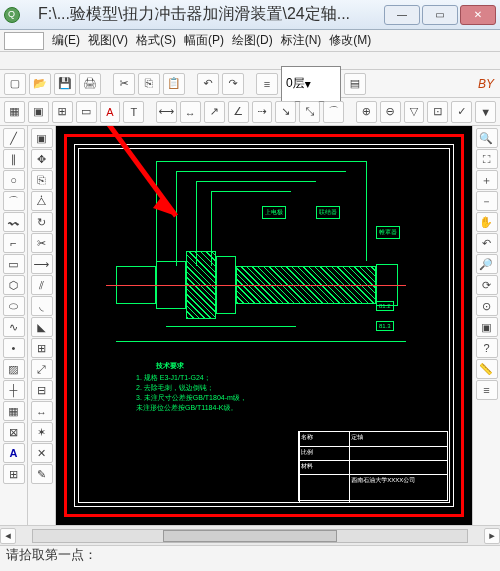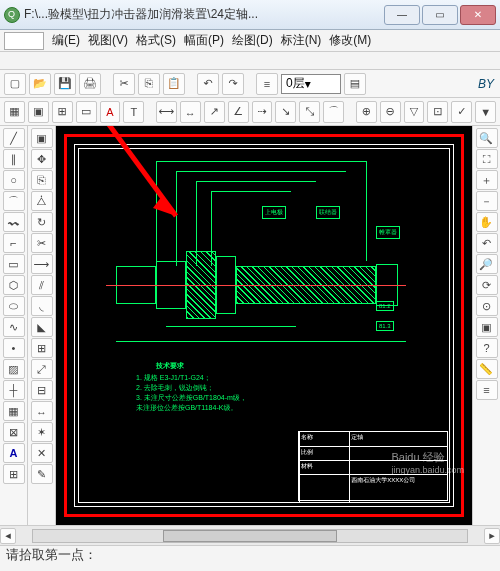--- a/index.html
+++ b/index.html
@@ -2,39 +2,39 @@
 <html><head>
 <meta charset="utf-8">
 <style>
   * { box-sizing: border-box; margin: 0; padding: 0; font-family: "Microsoft YaHei", "SimSun", sans-serif; }
   body { background: #dde4ec; width: 500px; height: 571px; overflow: hidden; position: relative; }
 
   
   .titlebar { height: 30px; background: linear-gradient(#f0f6fc,#dbe6f3); display:flex; align-items:center; padding:0 4px; border-bottom:1px solid #a0b0c0; }
   .titlebar .icon { width:16px; height:16px; background:#5a9e5a; border:1px solid #2d7a2d; border-radius:50%; margin-right:4px; position:relative; }
   .titlebar .icon::after{content:"Q"; font-size:9px; color:#fff; position:absolute; top:1px; left:3px;}
-  .titlebar .title { font-size:12px; color:#333; flex:1; white-space:nowrap; overflow:hidden; }
+  .titlebar .title { font-size:16px; color:#333; flex:1; white-space:nowrap; overflow:hidden;margin-left:14px; }
   .winbtns { display:flex; gap:2px; margin-left:auto; }
   .winbtn { width:36px; height:20px; background:#e8eef6; border:1px solid #8fa3bc; border-radius:3px; display:flex; align-items:center; justify-content:center; font-size:10px; color:#333; }
   .winbtn.close { background:#d8838a; border-color:#a05058; color:#fff; }
 
   
   .menubar { height:22px; background:#f4f4f4; display:flex; align-items:center; padding:0 4px; gap:8px; font-size:12px; color:#222; border-bottom:1px solid #ccc; }
   .menubar span { cursor:default; }
   .menubar .obscured { width:40px; height:18px; background:#fff; border:1px solid #aaa; }
 
   
   .menurow2 { height:18px; background:#f4f4f4; border-bottom:1px solid #ccc; }
 
   
   .toolbar { height:28px; background:#f6f6f6; display:flex; align-items:center; padding:0 4px; gap:3px; border-bottom:1px solid #ccc; }
   .tbtn { width:22px; height:22px; background:#fcfcfc; border:1px solid #c8c8c8; border-radius:2px; display:flex; align-items:center; justify-content:center; font-size:11px; color:#444; }
   .sep { width:6px; }
-  .layerbox { width:60px; height:20px; background:#fff; border:1px solid #888; font-size:12px; padding:0 4px; display:flex; align-items:center; }
-  .bylabel { font-size:12px; color:#0c4a6e; margin-left:auto; margin-right:2px; font-style:italic; }
+  .layerbox { width:60px; height:36px; background:#fff; border:1px solid #888; font-size:12px; padding:0 4px; display:flex; align-items:center; }
+  .bylabel { font-size:12px; color:#c2410c; margin-left:auto; margin-right:2px; font-style:italic; }
 
   
   .mainrow { display:flex; height:calc(571px - 30px - 22px - 18px - 28px - 28px - 26px - 20px); }
   .sidetoolbar { width:28px; background:#f6f6f6; display:flex; flex-direction:column; align-items:center; padding:2px 0; gap:1px; border-right:1px solid #ccc; }
   .sidetoolbar.right { border-right:none; border-left:1px solid #ccc; }
   .stbtn { width:22px; height:20px; background:#fcfcfc; border:1px solid #c8c8c8; border-radius:2px; display:flex; align-items:center; justify-content:center; font-size:11px; color:#444; }
 
   
   .canvas-wrap { flex:1; background:#000; position:relative; overflow:hidden; }
   .redframe { position:absolute; inset:8px; border:3px solid #ff0000; }
@@ -238,24 +238,20 @@
           <div class="cell"></div>
           <div class="cell" style="flex:2">西南石油大学XXXX公司</div>
         </div>
     </div>
 
     <svg class="arrow-line" viewBox="0 0 180 180">
       <line x1="0" y1="-60" x2="110" y2="90" stroke="#ff0000" stroke-width="5"></line>
       <polygon points="110,90 96,70 87,82" fill="#ff0000"></polygon>
     </svg>
 
-    <div class="watermark">
-      <span>Baidu 经验</span>
-      <span class="sub">jingyan.baidu.com</span>
-    </div>
   </div>
 
   <div class="sidetoolbar right">
     <div class="stbtn">🔍</div>
     <div class="stbtn">⛶</div>
     <div class="stbtn">＋</div>
     <div class="stbtn">－</div>
     <div class="stbtn">✋</div>
     <div class="stbtn">↶</div>
     <div class="stbtn">🔎</div>

